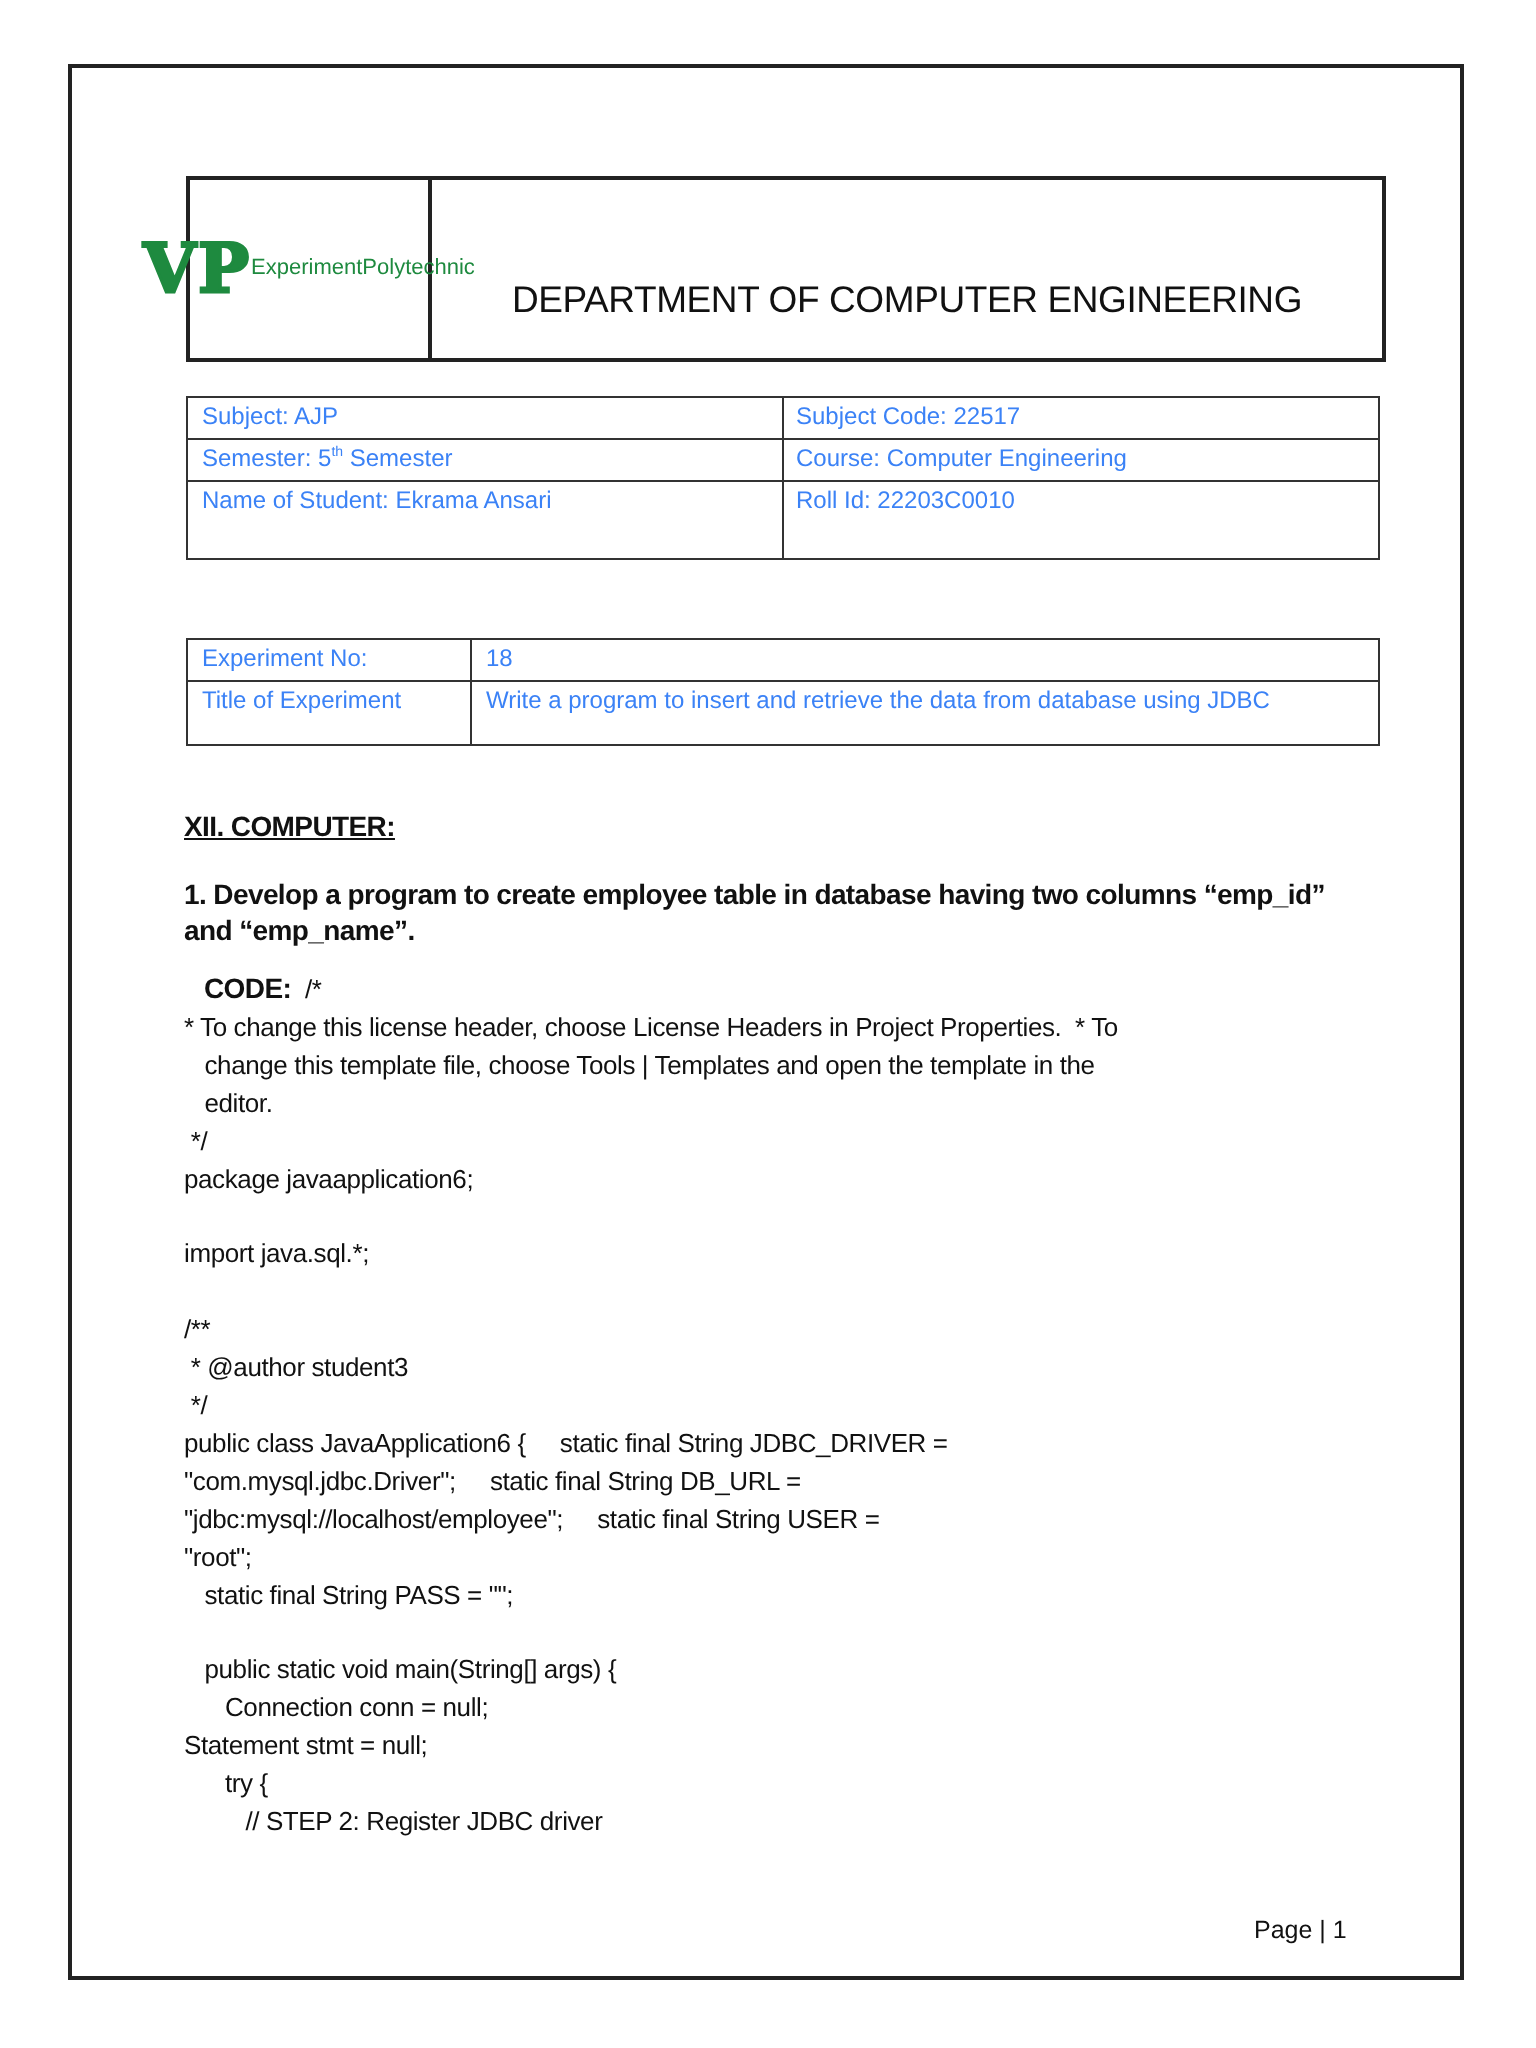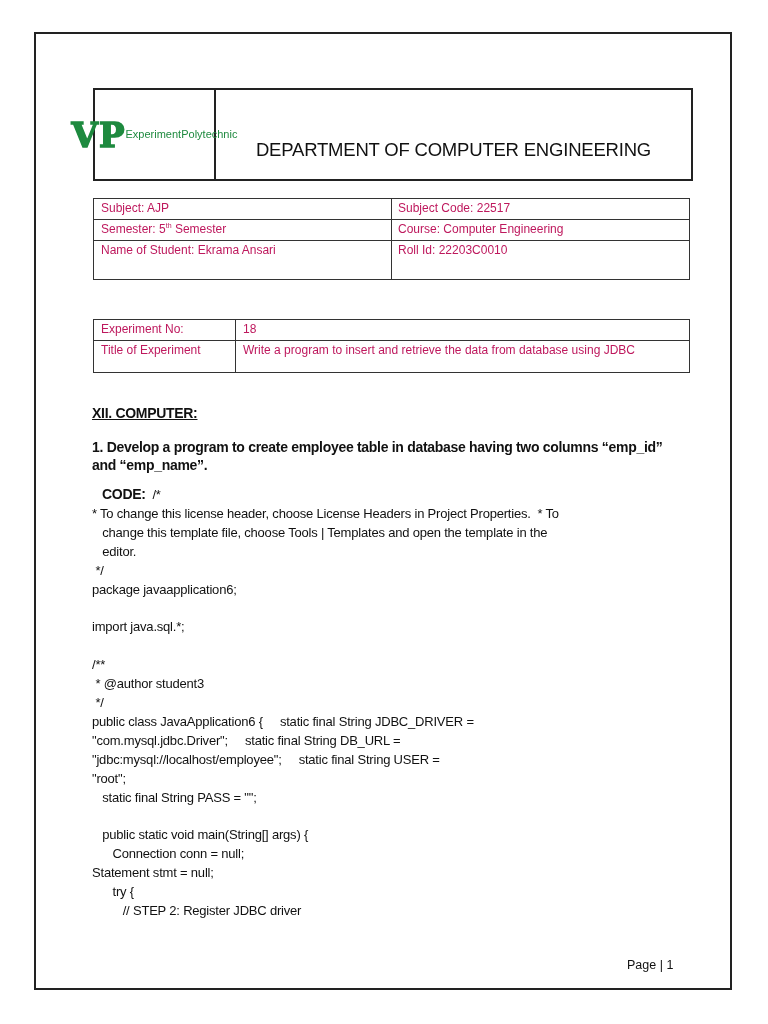--- a/index.html
+++ b/index.html
@@ -14,21 +14,21 @@
                  display: flex; flex-direction: row; align-items: center; justify-content: center; }
     .logo-vp { font-family: "DejaVu Serif", serif; font-weight: bold; font-size: 34px; line-height: 30px;
                letter-spacing: 1px; color: #fff; -webkit-text-stroke: 1.5px #1e8a3f;
                text-shadow: 0 0 0 #1e8a3f; }
     .logo-vp span { color: #1e8a3f; }
     .logo-rule { width: 68px; height: 1px; background: #1e8a3f; margin: 3px 0 2px 0; }
     .logo-text { font-size: 11px; line-height: 13px; color: #1e8a3f; text-align: left; }
     .dept-cell { flex: 1; display: flex; align-items: center; justify-content: center; padding-bottom: 10px;
                  font-size: 18.5px; letter-spacing: -0.2px; color: #111; margin-top: 40px; }
     
-    table { border-collapse: collapse; position: absolute; font-size: 12px; color: #be185d; }
+    table { border-collapse: collapse; position: absolute; font-size: 12px; color: #3b82f6; }
     td { border: 1px solid #333; padding: 0 0 0 7px; vertical-align: top; line-height: 19px; }
     .info-table { left: 93px; top: 198px; width: 597px; }
     .info-table td { width: 50%; }
     .info-table tr { height: 21px; }
     .info-table tr.tall { height: 39px; }
     .info-table td.right { padding-left: 6px; }
     sup { font-size: 7px; vertical-align: 5px; line-height: 0; }
     .exp-table { left: 93px; top: 319px; width: 597px; }
     .exp-table td.label { width: 134px; margin-left: 40px; }
     .exp-table tr { height: 21px; }

